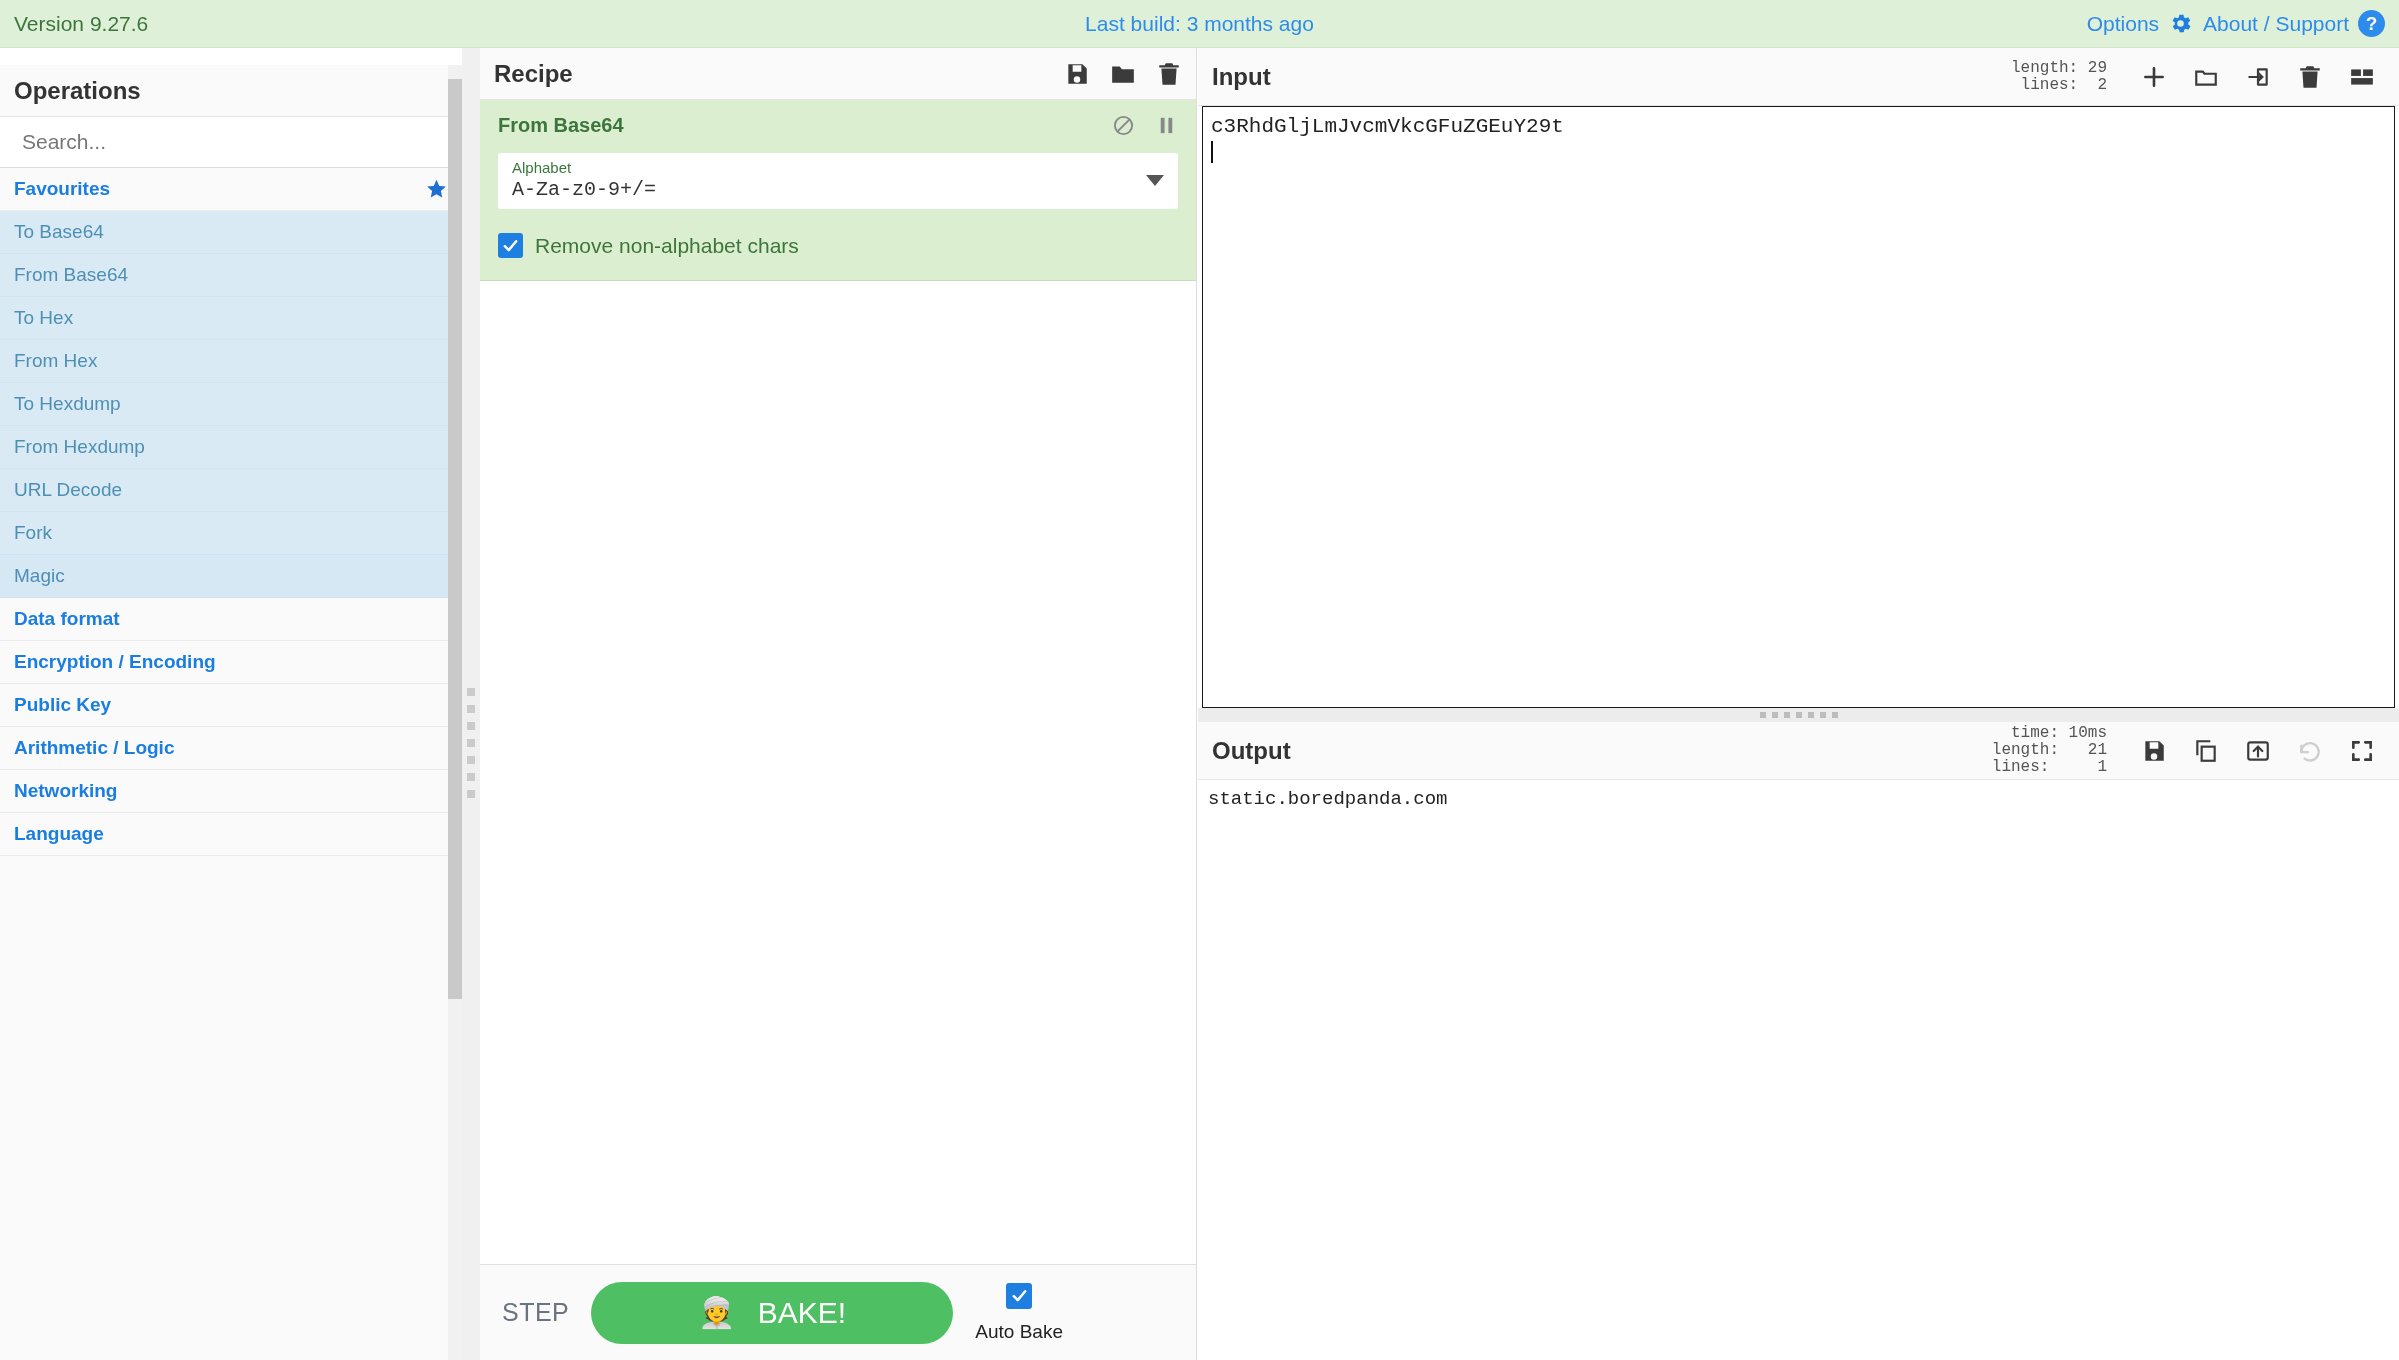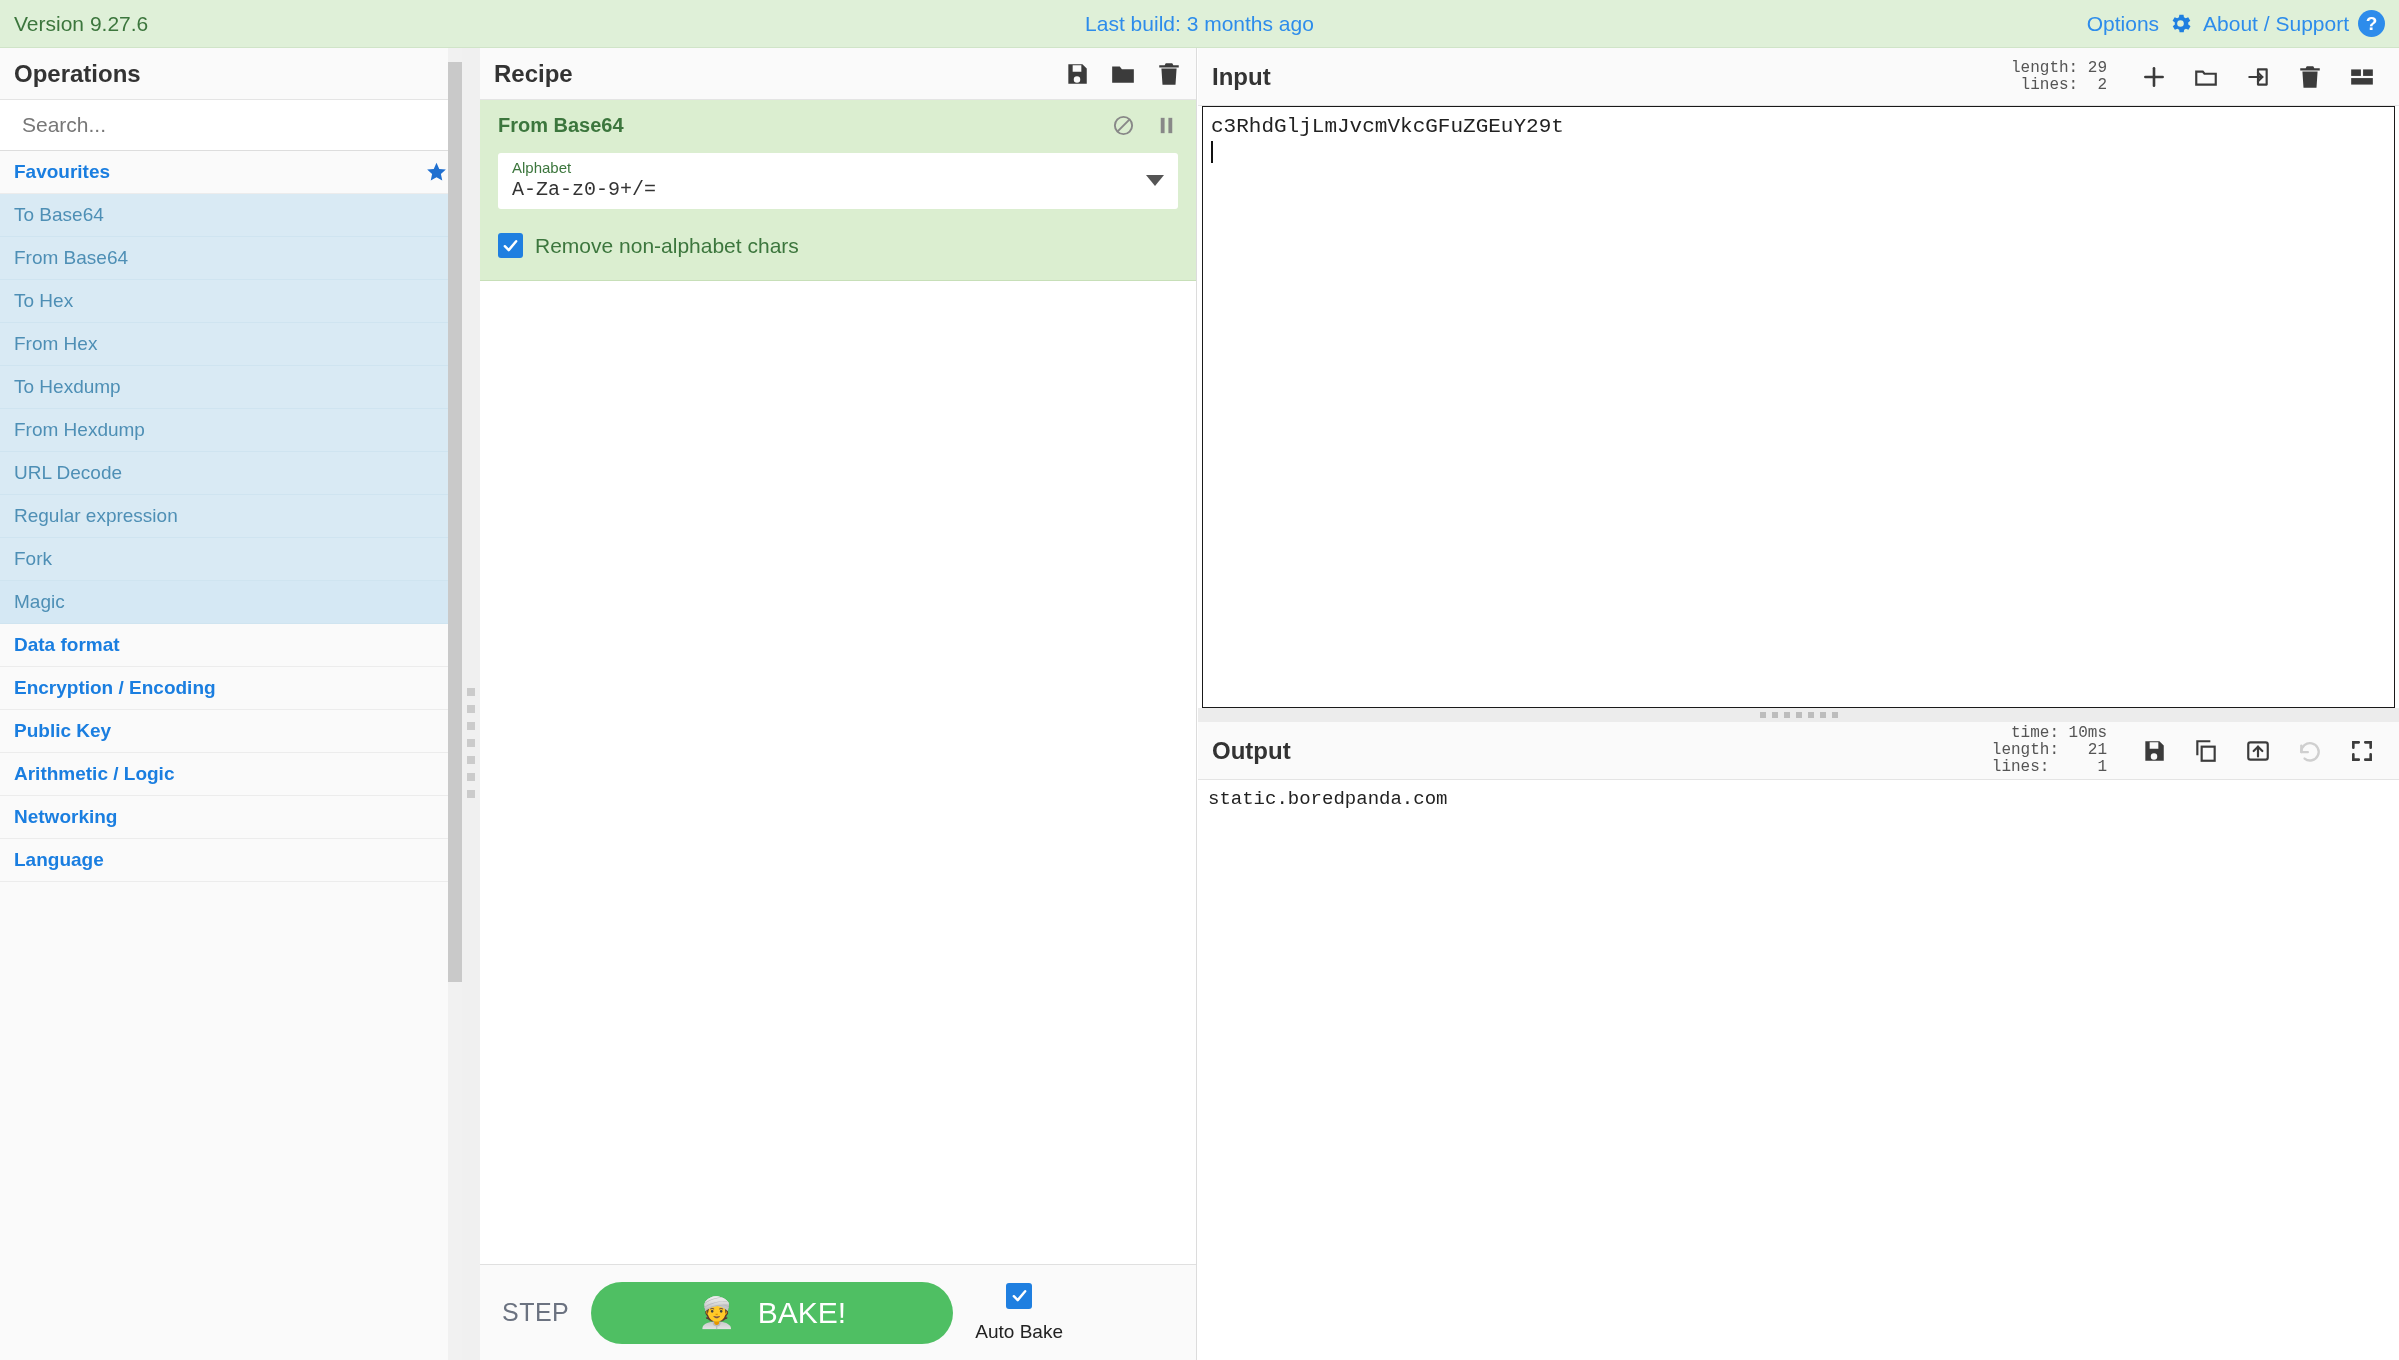--- a/index.html
+++ b/index.html
@@ -27,21 +27,21 @@
   }
   #banner .right a { color: #2d8ceb; text-decoration: none; display: flex; align-items: center; gap: 9px; }
   .gear-ico { width: 25px; height: 25px; display: block; }
   .help-ico {
     width: 27px; height: 27px; border-radius: 50%; background: #2d8ceb; color: #fff;
     font-size: 19px; font-weight: bold; display: flex; align-items: center; justify-content: center;
     line-height: 1;
   }
 
   
-  #ops-col { position: absolute; left: 0; top: 48px; width: 462px; bottom: 0; background: #fafafa; }
+  #ops-col { position: absolute; left: 0; top: 65px; width: 462px; bottom: 0; background: #fafafa; }
   #ops-scroll-track { position: absolute; right: 0; top: 0; width: 14px; bottom: 0; background: #f1f1f1; }
   #ops-scroll-thumb { position: absolute; right: 0; top: 14px; width: 14px; height: 920px; background: #c9c9c9; }
 
   #gutter1 { position: absolute; left: 462px; top: 48px; width: 18px; bottom: 0; background: #f0f0f0; }
   #gutter1 .dots { position: absolute; left: 5px; top: 640px; width: 8px; }
   #gutter1 .dots i { display: block; width: 8px; height: 8px; background: #cbcbcb; margin-bottom: 9px; }
 
   #recipe-col { position: absolute; left: 480px; top: 48px; width: 717px; bottom: 0; background: #fff; border-right: 1px solid #dcdcdc; }
   #io-col { position: absolute; left: 1198px; top: 48px; right: 0; bottom: 0; background: #fff; }
 
@@ -186,21 +186,20 @@
     </svg>
   </div>
   <div id="fav-list">
       <div class="op-item">To Base64</div>
       <div class="op-item">From Base64</div>
       <div class="op-item">To Hex</div>
       <div class="op-item">From Hex</div>
       <div class="op-item">To Hexdump</div>
       <div class="op-item">From Hexdump</div>
       <div class="op-item">URL Decode</div>
-      <div class="op-item">Regular expression</div>
       <div class="op-item">Fork</div>
       <div class="op-item alt">Magic</div>
     </div>
   <div id="cat-list">
       <div class="cat-header">
         <span>Data format</span>
       </div>
       <div class="cat-header">
         <span>Encryption / Encoding</span>
       </div>

